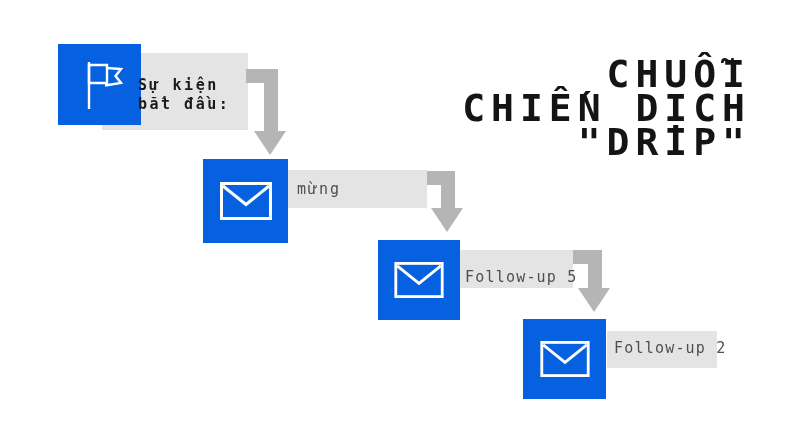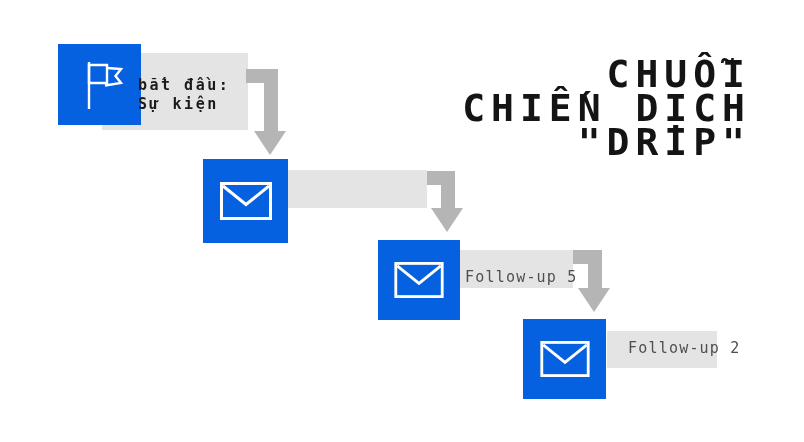--- a/index.html
+++ b/index.html
@@ -43,38 +43,39 @@
 
 <div class="node-square" style="left:58px;top:44px;width:83px;height:81px;">
   <svg class="icon-svg" width="54" height="58" viewBox="0 0 54 58">
     <path d="M16 6 V53" stroke-width="2.4"></path>
     <path d="M16 9 H34 V27 H16 Z" stroke-width="2.4"></path>
     <path d="M34 12 L48 13 L42.5 20 L48 27 L32 29.5" stroke-width="2.4"></path>
   </svg>
 </div>
 
 <div class="label-text dark" style="left:138px;top:76px;">
+  <div>Sự kiện</div>
   <div>bắt đầu:</div>
-  <div>Sự kiện</div>
 </div>
 
 <svg class="arrow" style="left:423px;top:171px;" width="40" height="61" viewBox="0 0 40 61">
   <polygon points="0,0 32,0 32,37 40,37 24,61 8,37 18,37 18,14 0,14"></polygon>
 </svg>
 
 <div class="label-box" style="left:247px;top:170px;width:180px;height:38px;"></div>
 
 <div class="node-square" style="left:203px;top:159px;width:85px;height:84px;">
   <svg class="icon-svg" width="52" height="38" viewBox="0 0 52 38">
     <rect x="1.5" y="1.5" width="49" height="35" stroke-width="3"></rect>
     <path d="M3 4 L26 22.5 L49 4" stroke-width="3"></path>
   </svg>
 </div>
 
 <div class="label-text" style="left:297px;top:180px;">
+  <div>mừng</div>
 </div>
 
 <svg class="arrow" style="left:570px;top:250px;" width="40" height="62" viewBox="0 0 40 62">
   <polygon points="0,0 32,0 32,38 40,38 24,62 8,38 18,38 18,14 0,14"></polygon>
 </svg>
 
 <div class="label-box" style="left:442px;top:250px;width:131px;height:38px;"></div>
 
 <div class="node-square" style="left:378px;top:240px;width:82px;height:80px;">
   <svg class="icon-svg" width="50" height="36" viewBox="0 0 52 38">
@@ -87,19 +88,19 @@
 
 <div class="label-box" style="left:607px;top:331px;width:110px;height:37px;"></div>
 
 <div class="node-square" style="left:523px;top:319px;width:83px;height:80px;">
   <svg class="icon-svg" width="50" height="36" viewBox="0 0 52 38">
     <rect x="1.5" y="1.5" width="49" height="35" stroke-width="3"></rect>
     <path d="M3 4 L26 22.5 L49 4" stroke-width="3"></path>
   </svg>
 </div>
 
-<div class="label-text" style="left:628px;top:339px;letter-spacing:1.2px;">Follow-up 2</div>
+<div class="label-text" style="left:614px;top:339px;letter-spacing:1.2px;">Follow-up 2</div>
 
 <div class="title">
   <div>CHUỖI</div>
   <div>CHIẾN DỊCH</div>
   <div>"DRIP"</div>
 </div>
 
 </body></html>

